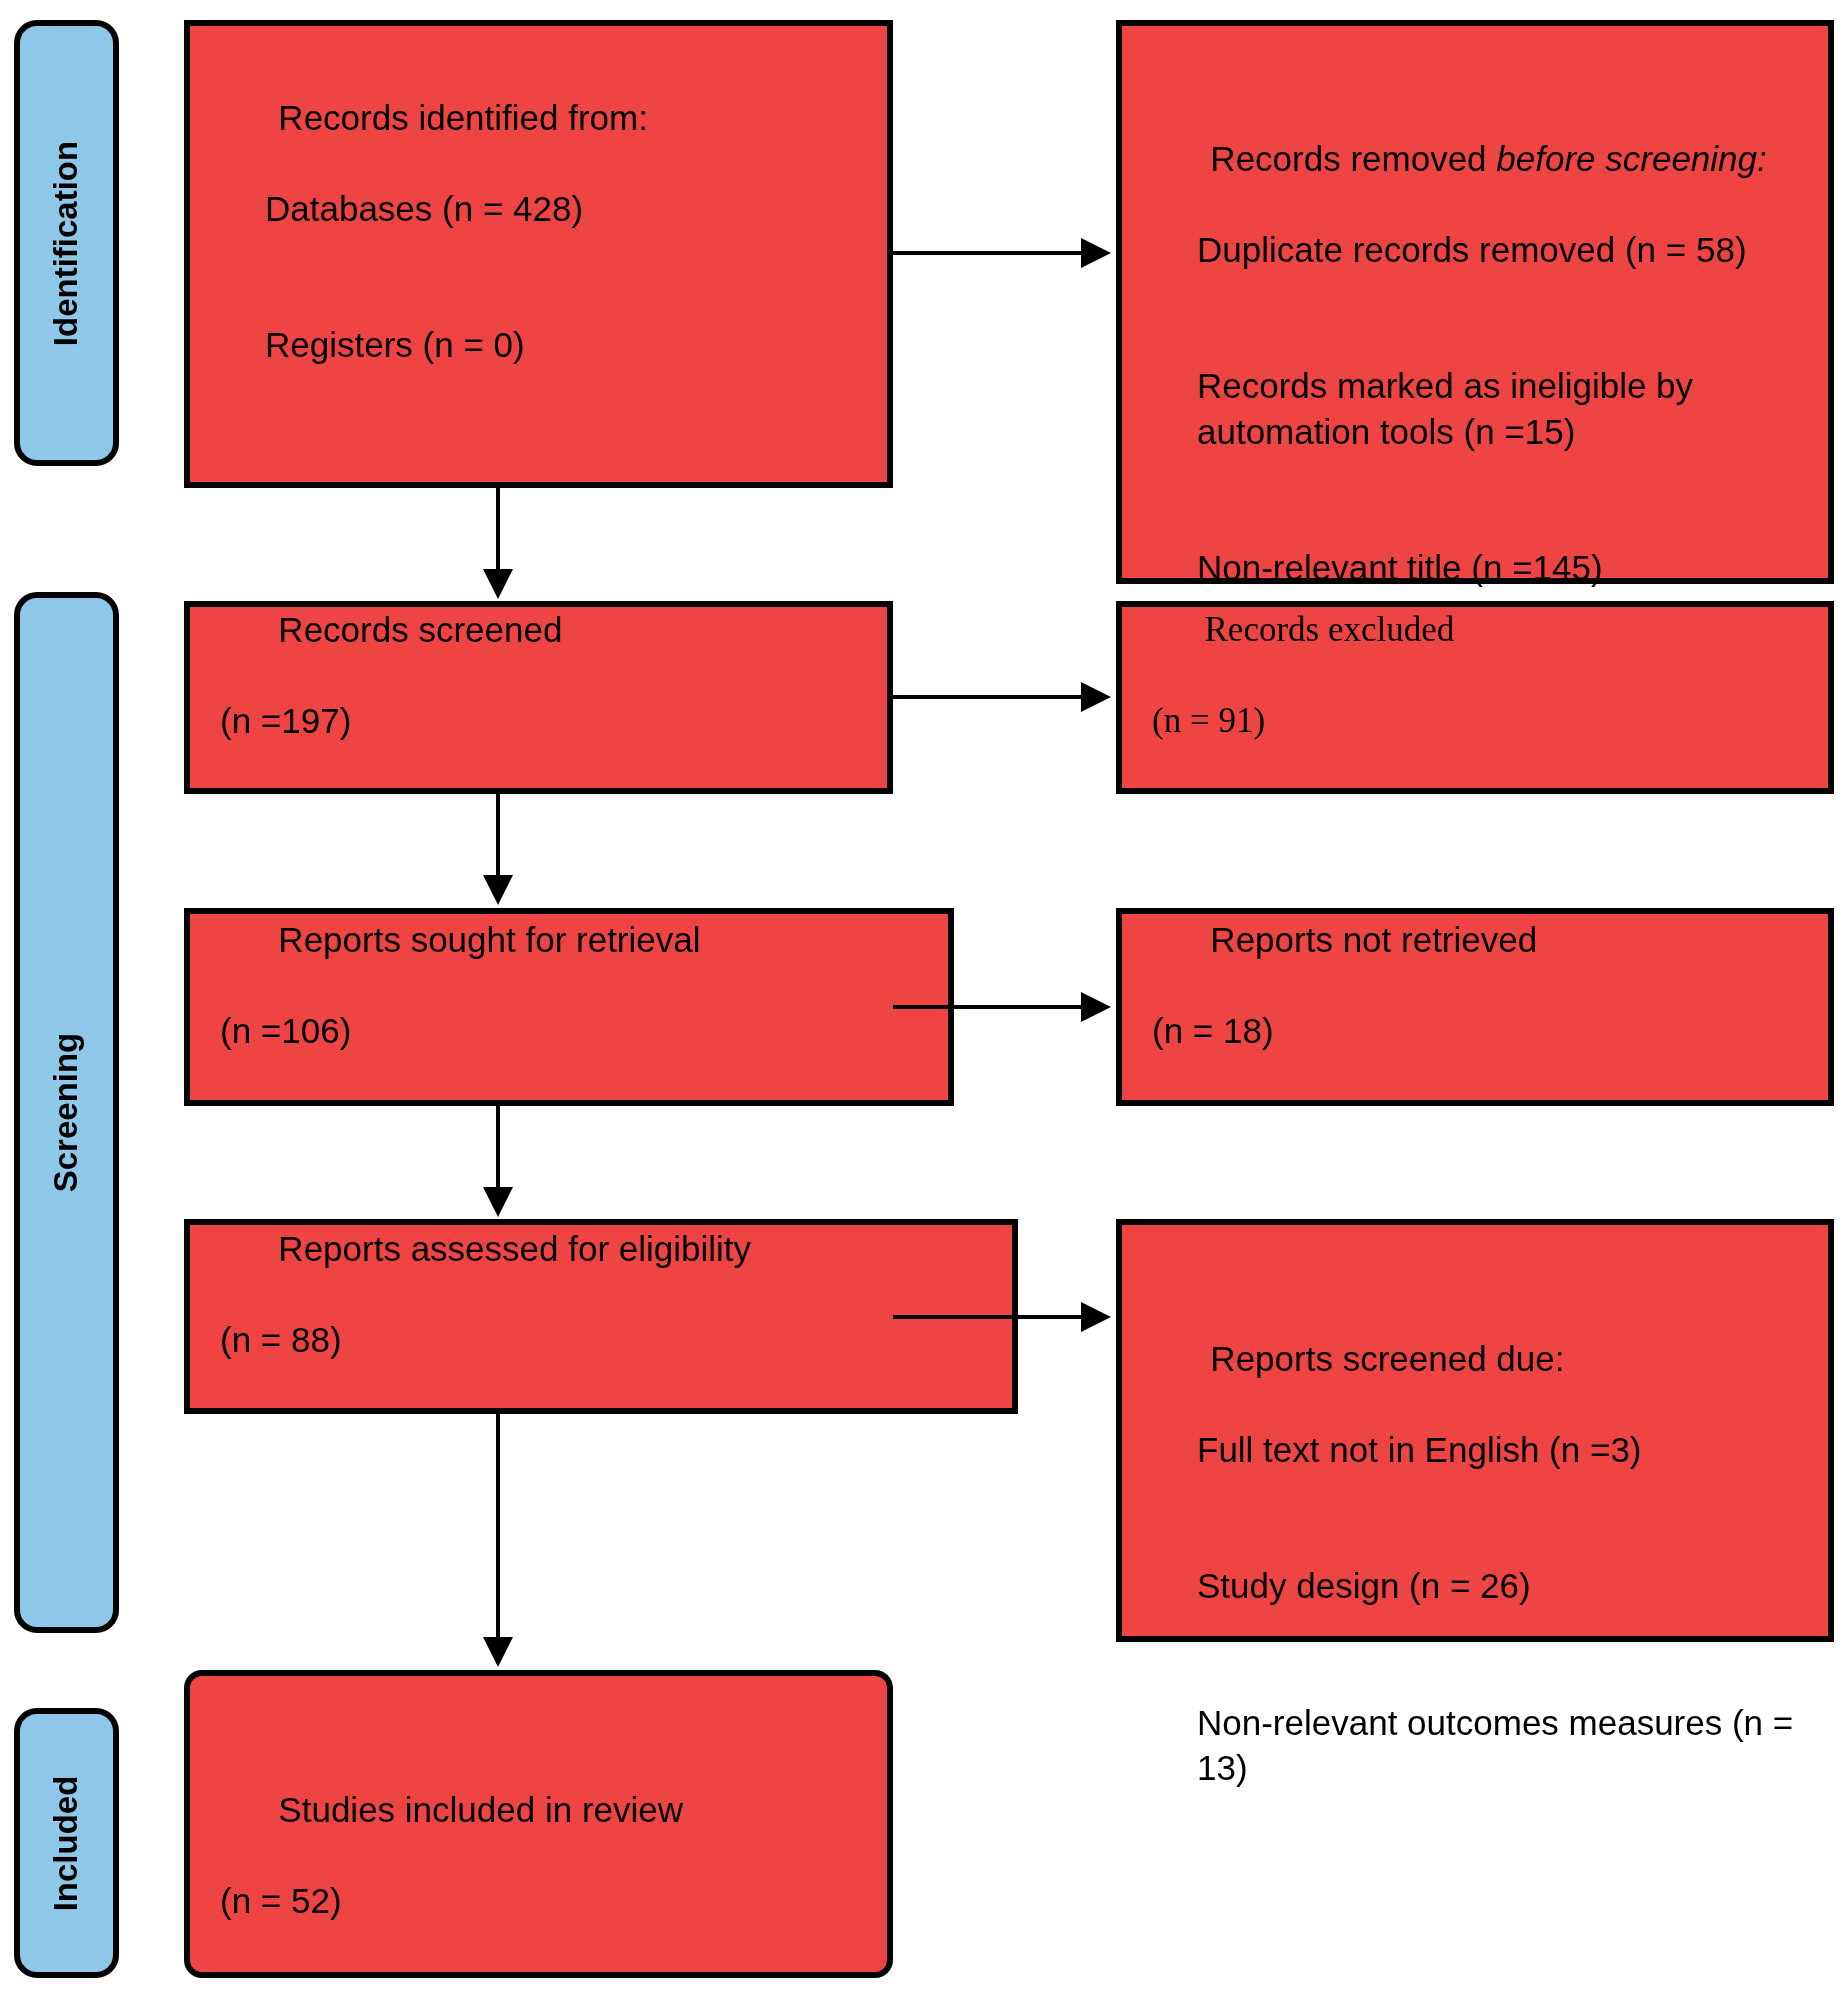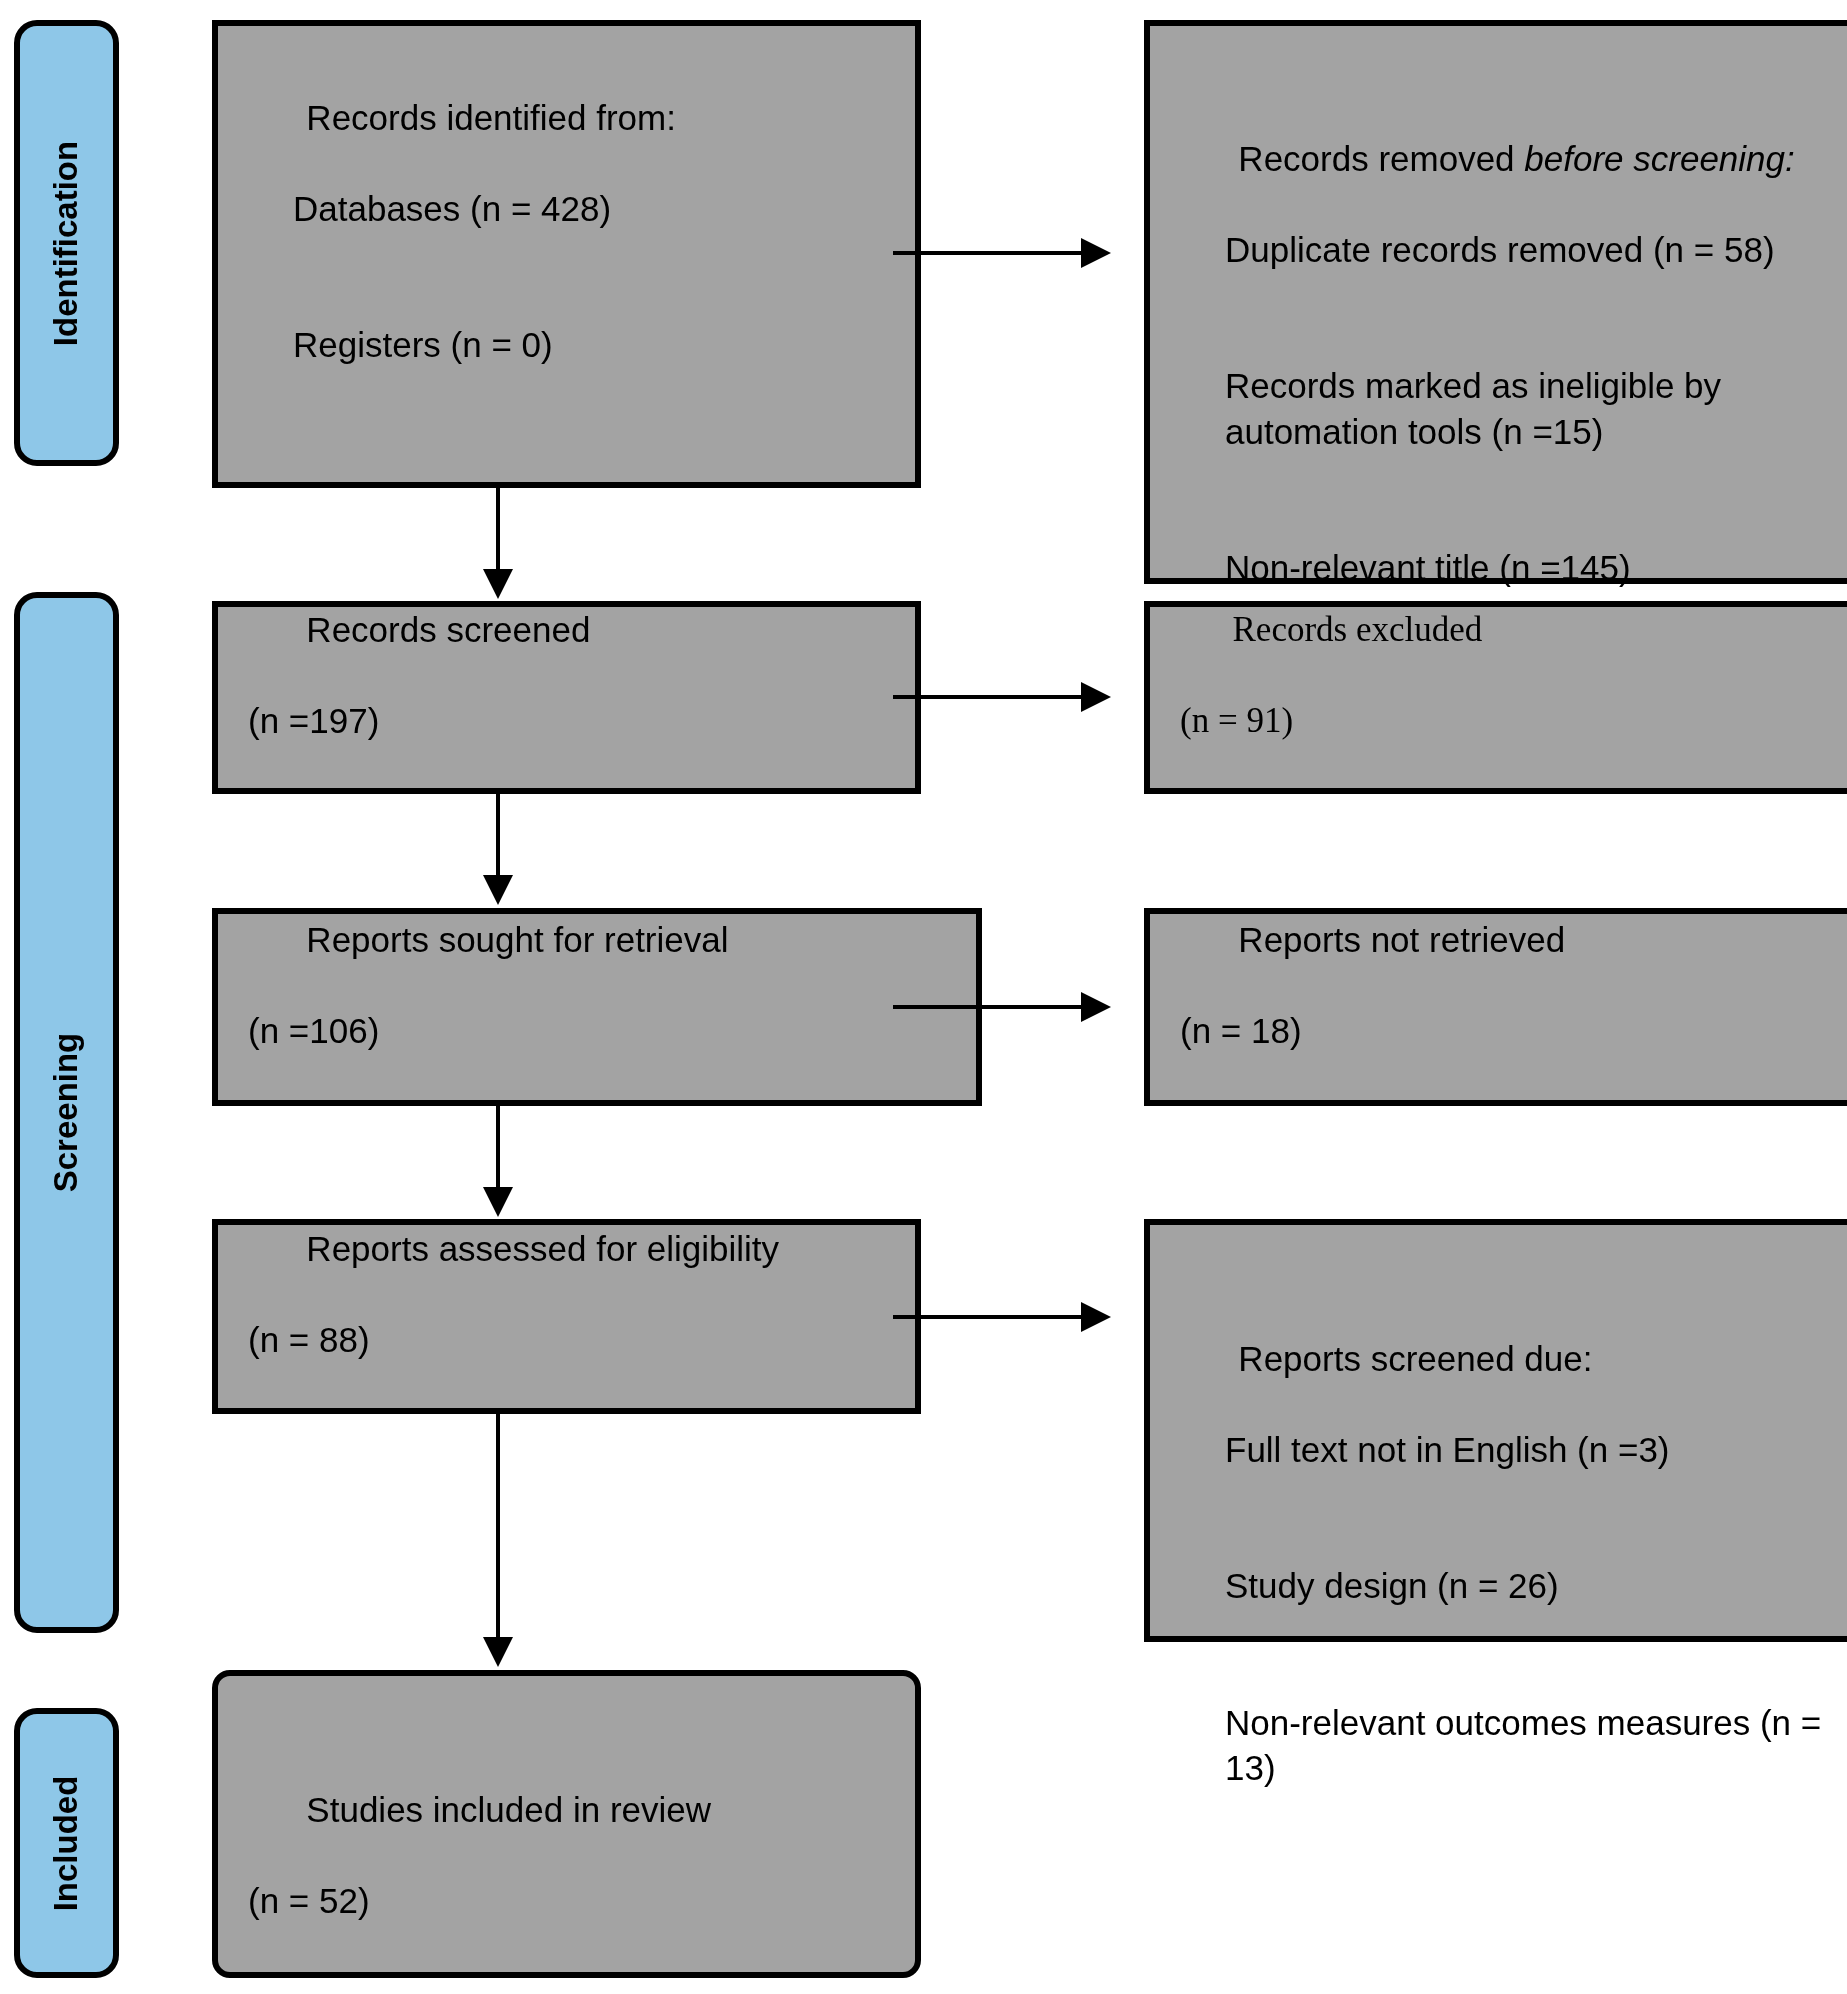--- a/index.html
+++ b/index.html
@@ -35,25 +35,24 @@
     letter-spacing: 0px;
     white-space: nowrap;
     transform: rotate(-90deg);
     transform-origin: center center;
     line-height: 1;
   }
 
   
   .flow-box {
     position: absolute;
-    background: #a3a3a3;
+    background: #ef4444;
     border: 6px solid #000000;
     box-sizing: border-box;
     padding: 0;
-    margin-left: 28px;
   }
   .box-text {
     position: absolute;
     left: 30px;
     right: 16px;
     font-size: 35px;
     line-height: 1.30;
     color: #000000;
     white-space: pre-wrap;
   }
@@ -174,21 +173,21 @@
       <span style="display:block">(n = 18)</span>
     </div>
   </div>
 
   <div class="h-line" style="left:893px; top:1005px; width:188px;"></div>
   <div class="arrow-right" style="left:1081px; top:992px;"></div>
 
   <div class="v-line" style="left:496px; top:1106px; height:85px;"></div>
   <div class="arrow-down" style="left:483px; top:1187px;"></div>
 
-  <div class="flow-box" style="left:184px; top:1219px; width:709px; height:195px;">
+  <div class="flow-box" style="left:184px; top:1219px; width:834px; height:195px;">
     <div class="box-text centered">
       <span>Reports assessed for eligibility</span>
       <span style="display:block">(n = 88)</span>
     </div>
   </div>
 
   <div class="flow-box" style="left:1116px; top:1219px; width:718px; height:423px;">
     <div class="box-text" style="top:65px; left:30px; right:12px;">
       <span>Reports screened due:</span>
       <span class="hang">Full text not in English (n =3)</span>

